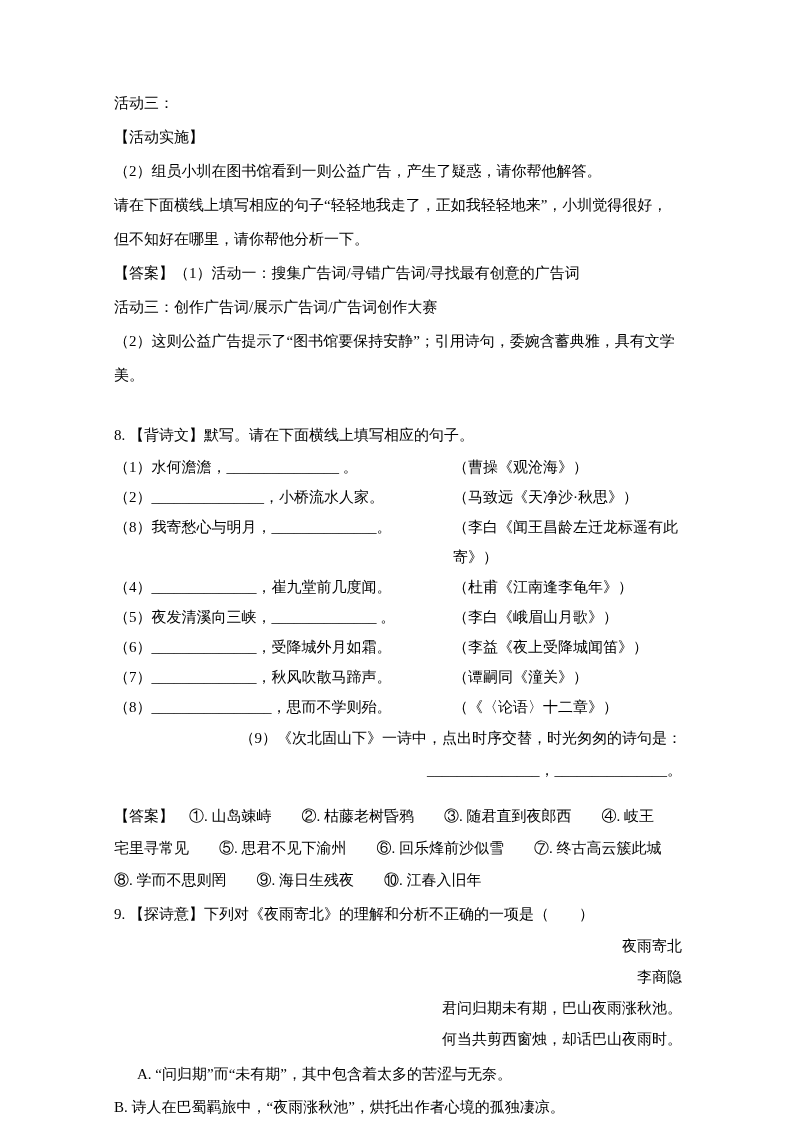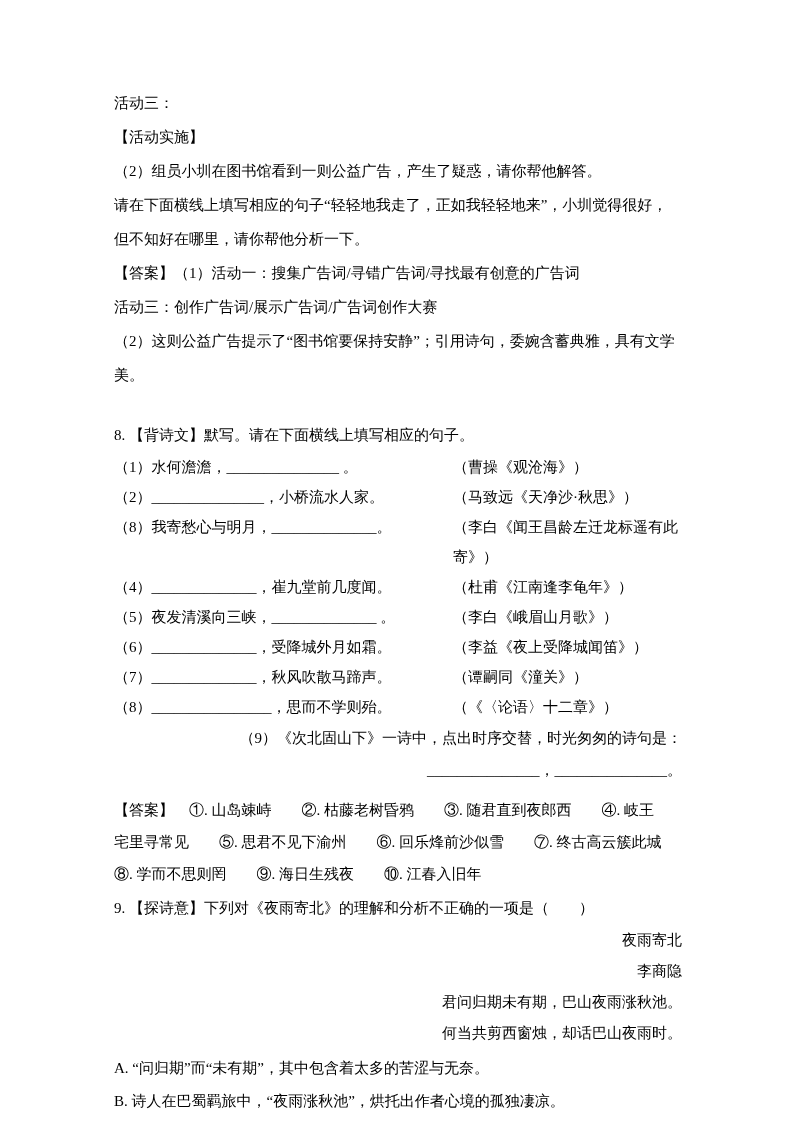--- a/index.html
+++ b/index.html
@@ -28,31 +28,31 @@
     display: flex;
     line-height: 30px;
     white-space: pre-wrap;
   }
   .dict-left {
     width: 306px;
     flex: 0 0 306px;
   }
   .dict-src { flex: 1; margin-left: 33px; }
   .dict9 { line-height: 32px; white-space: pre-wrap; text-align: right; }
-  .answer-block { margin-top: 8px; }
+  .answer-block { margin-top: 14px; }
   .answer-block .ans-ln { line-height: 32px; white-space: pre-wrap; word-break: break-all; }
   .section-q9 { margin-top: 2px; }
   .q9-stem { line-height: 33px; white-space: pre-wrap; }
   .poem-line {
     text-align: right;
     line-height: 31px;
     white-space: pre-wrap;
   }
   .option-ln { line-height: 33px; white-space: pre-wrap; }
-  .opt-a { margin-top: 3px; }
+  .opt-a { margin-top: 3px; margin-left: 23px; }
 </style>
 </head>
 <body>
 
 <div class="page">
 
   <div>
     <p class="ln">活动三：</p>
     <p class="ln">【活动实施】</p>
     <p class="ln">（2）组员小圳在图书馆看到一则公益广告，产生了疑惑，请你帮他解答。</p>

